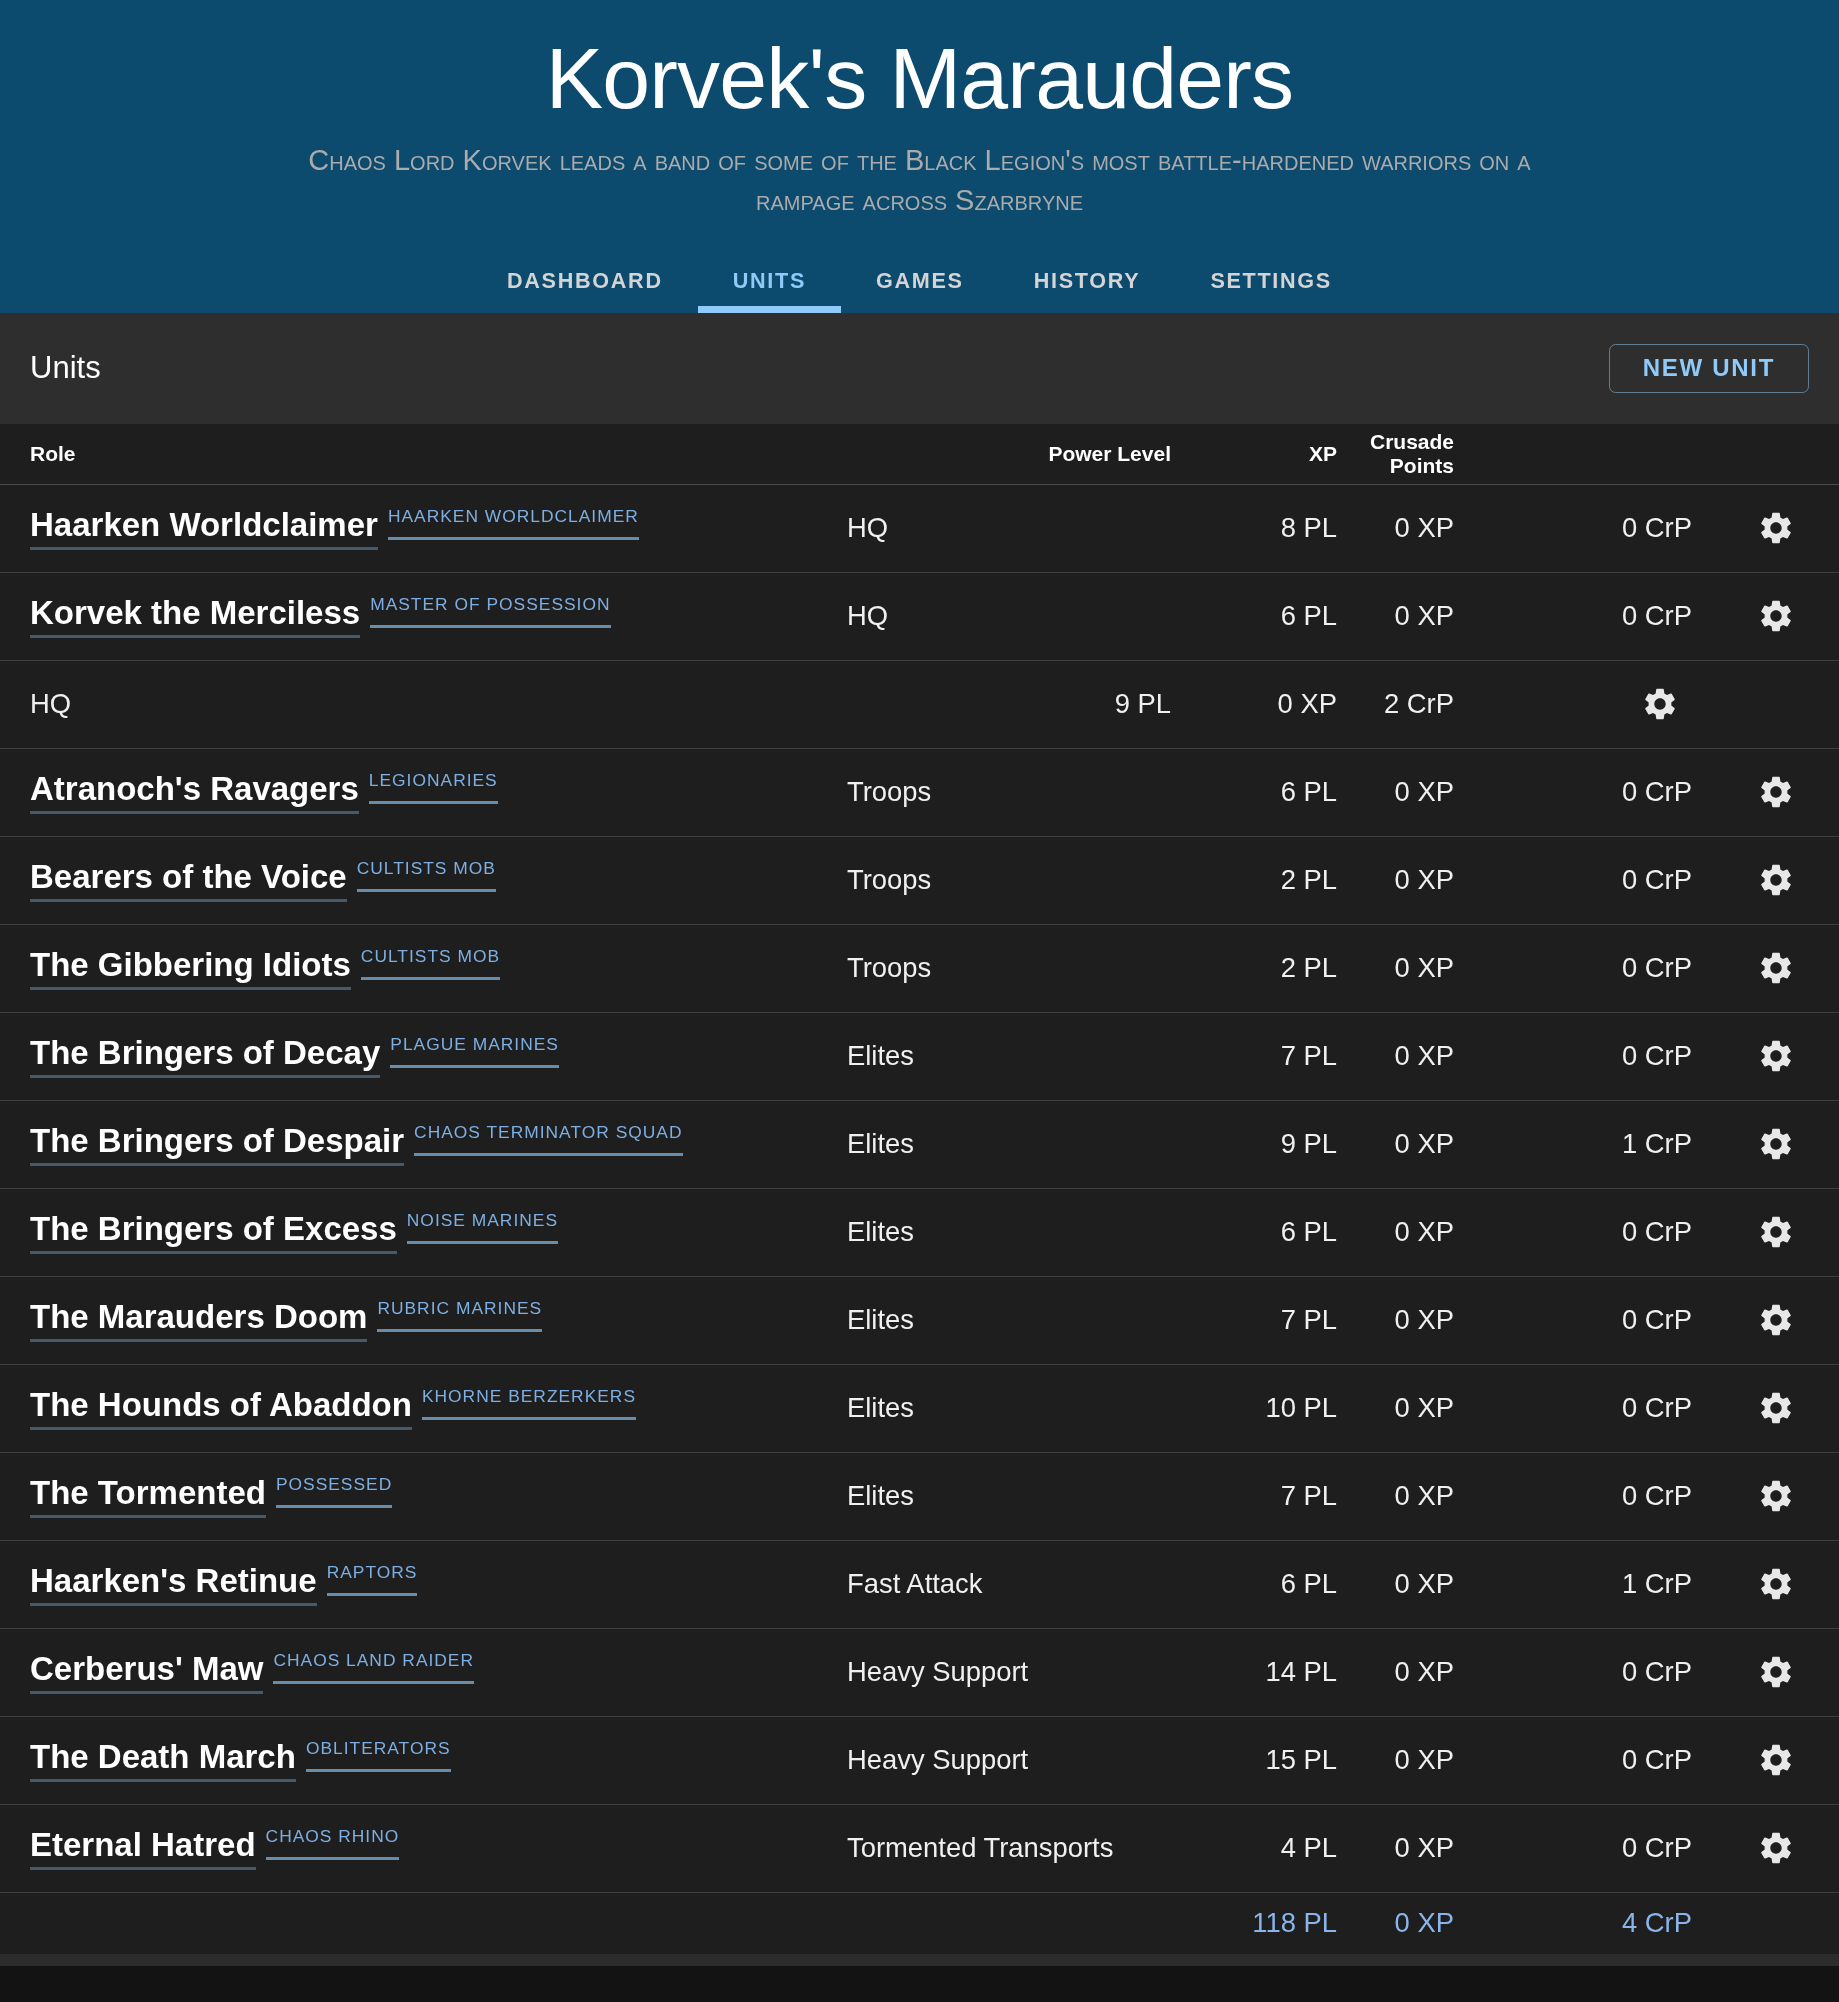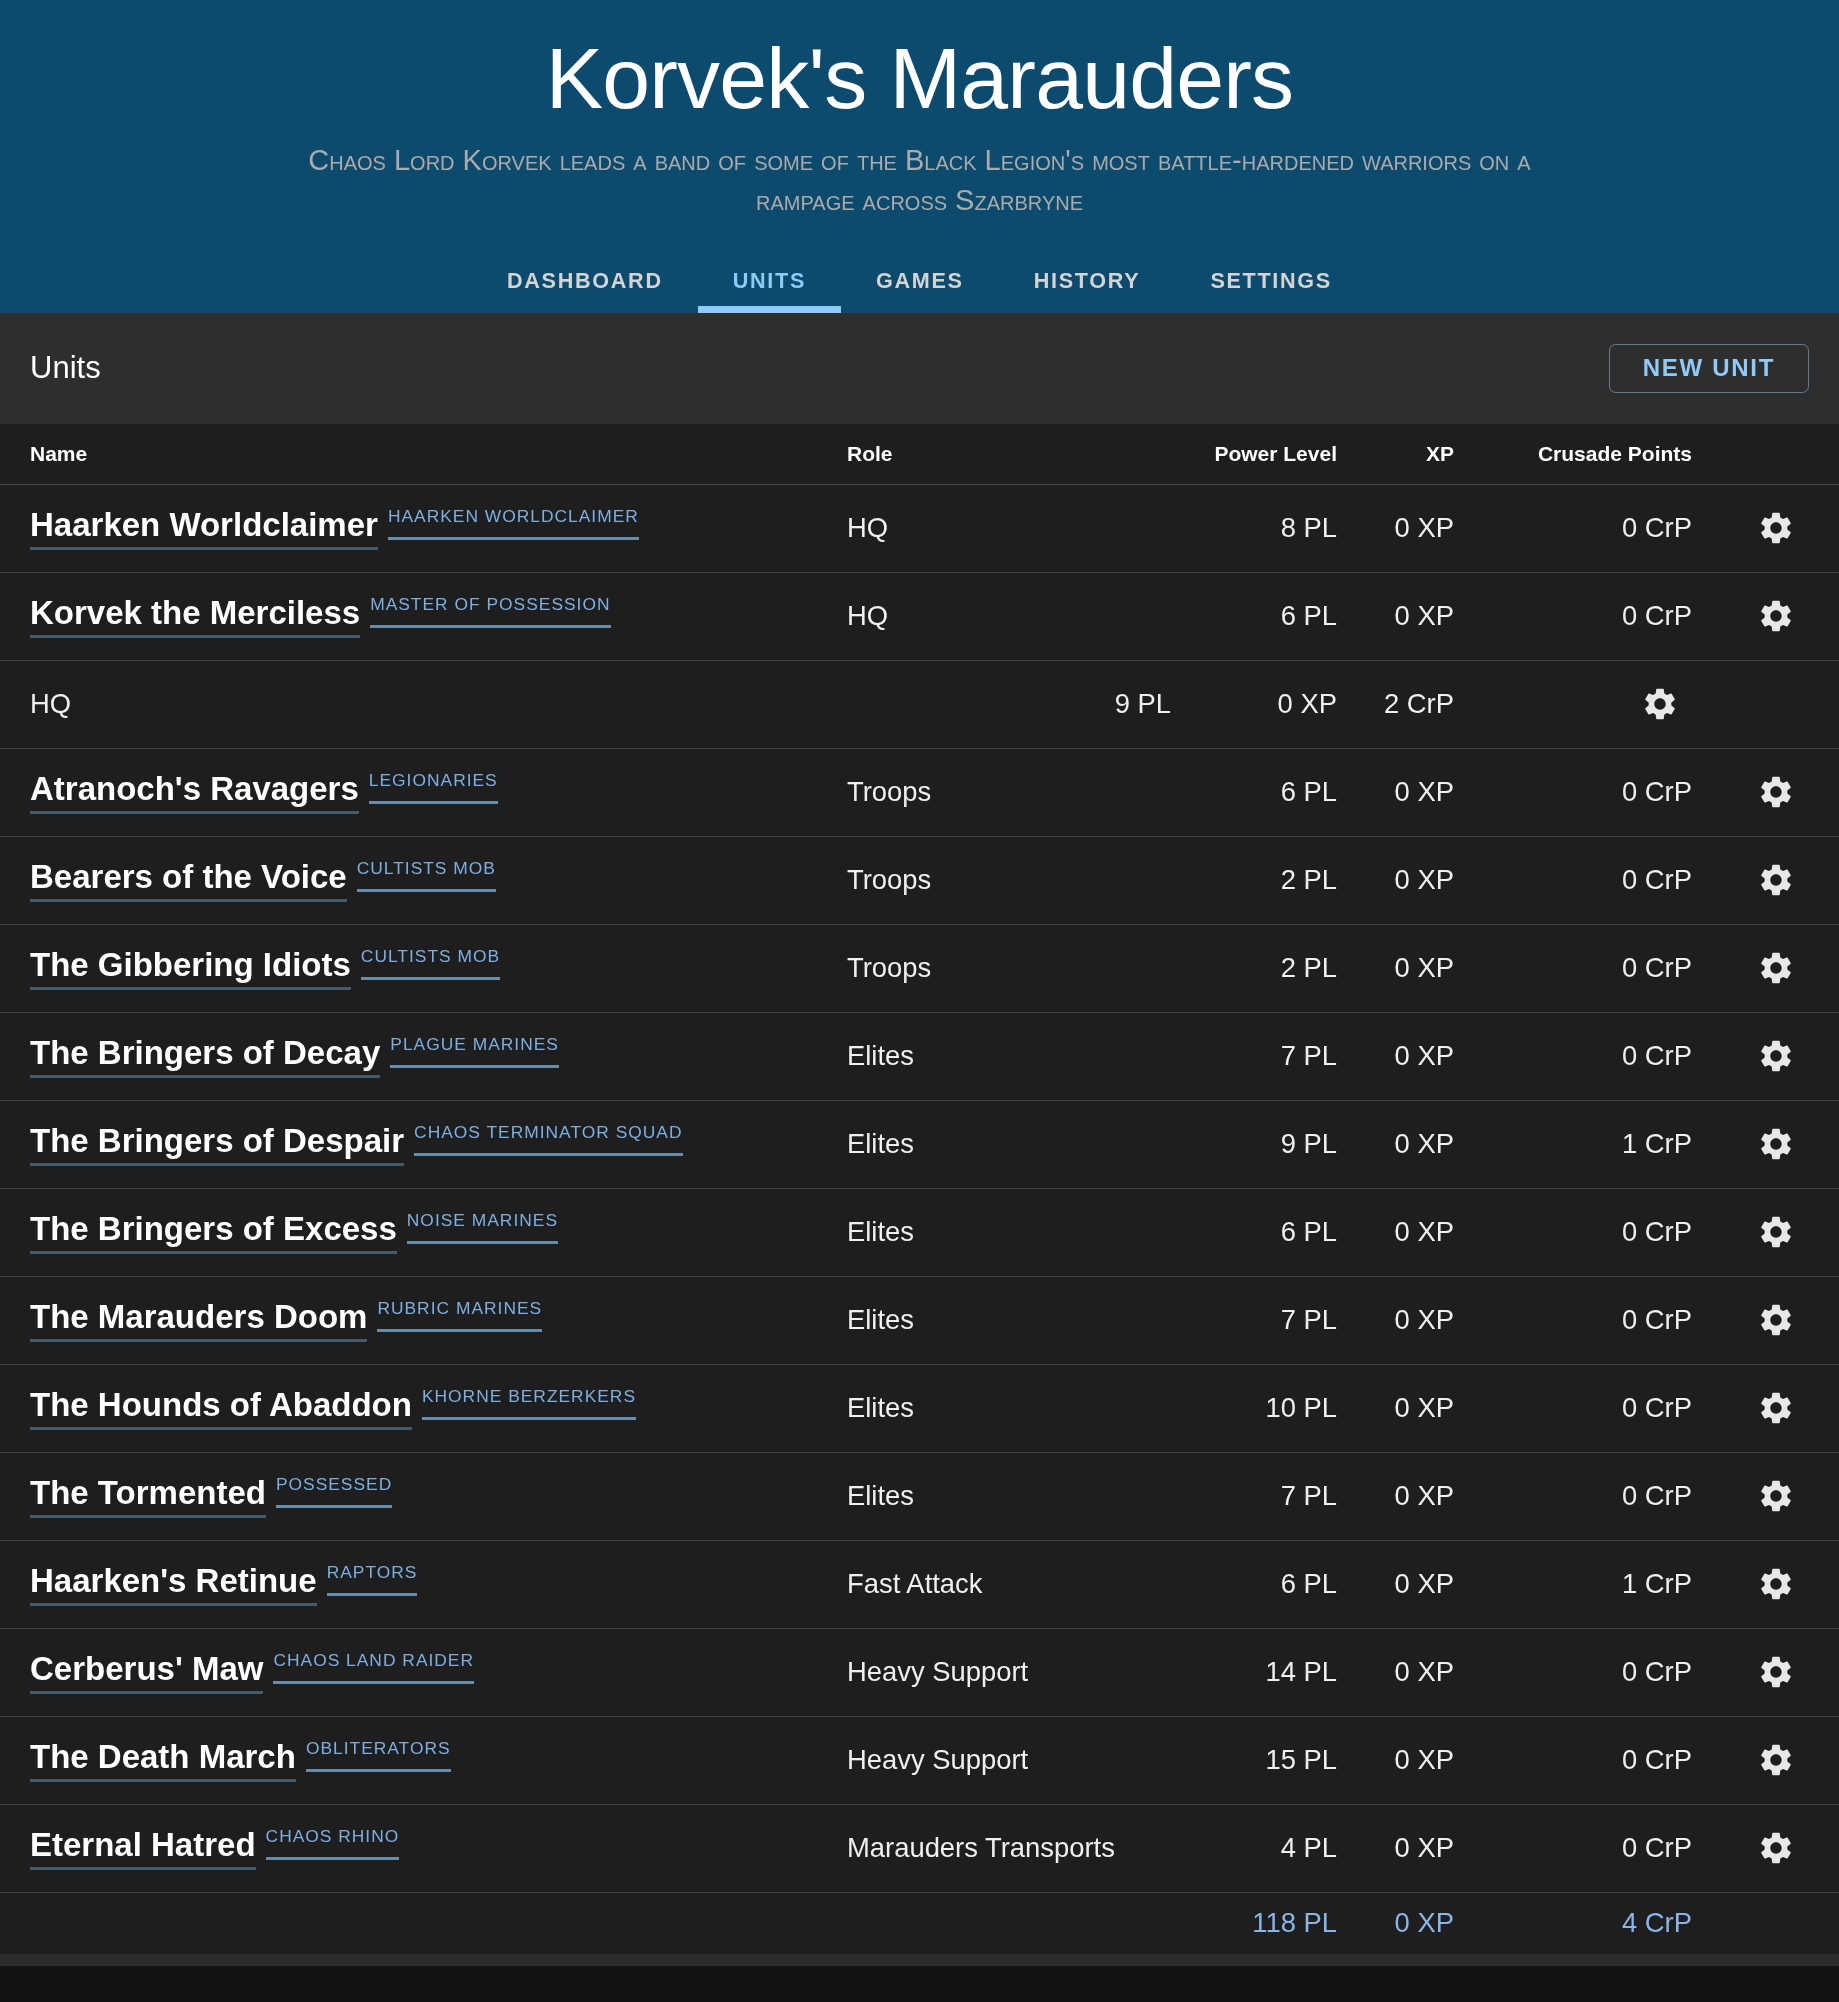--- a/index.html
+++ b/index.html
@@ -122,21 +122,20 @@
   </nav>
 </header>
 
 <section class="toolbar">
   <h2 class="toolbar-title">Units</h2>
   <button class="new-unit-btn">New Unit</button>
 </section>
 
 <section class="units-table">
   <div class="tr thead">
-    <div>Name</div>
     <div>Role</div>
     <div class="cell-right">Power Level</div>
     <div class="cell-right">XP</div>
     <div class="cell-right">Crusade Points</div>
     <div></div>
   </div>
 
   <div id="rows-container">
   <div class="tr row">
     <div>
@@ -462,21 +461,21 @@
     </div>
   </div>
 
   <div class="tr row">
     <div>
       <a class="unit-link">
         <span class="unit-name">Eternal Hatred</span>
             <span class="unit-datasheet">CHAOS RHINO</span>
       </a>
     </div>
-    <div class="role-cell">Marauders Transports</div>
+    <div class="role-cell">Tormented Transports</div>
     <div class="cell-right val-cell">4 PL</div>
     <div class="cell-right val-cell">0 XP</div>
     <div class="cell-right val-cell">0 CrP</div>
     <div class="cell-gear">
       <button class="gear-btn">
         <span style="display:flex">
           <svg viewBox="0 0 24 24" aria-hidden="true">
             <path d="M19.14 12.94c.04-.3.06-.61.06-.94 0-.32-.02-.64-.07-.94l2.03-1.58c.18-.14.23-.41.12-.61l-1.92-3.32c-.12-.22-.37-.29-.59-.22l-2.39.96c-.5-.38-1.03-.7-1.62-.94l-.36-2.54c-.04-.24-.24-.41-.48-.41h-3.84c-.24 0-.43.17-.47.41l-.36 2.54c-.59.24-1.13.57-1.62.94l-2.39-.96c-.22-.08-.47 0-.59.22L2.74 8.87c-.12.21-.08.47.12.61l2.03 1.58c-.05.3-.09.63-.09.94s.02.64.07.94l-2.03 1.58c-.18.14-.23.41-.12.61l1.92 3.32c.12.22.37.29.59.22l2.39-.96c.5.38 1.03.7 1.62.94l.36 2.54c.05.24.24.41.48.41h3.84c.24 0 .44-.17.47-.41l.36-2.54c.59-.24 1.13-.56 1.62-.94l2.39.96c.22.08.47 0 .59-.22l1.92-3.32c.12-.22.07-.47-.12-.61l-2.01-1.58zM12 15.6c-1.98 0-3.6-1.62-3.6-3.6s1.62-3.6 3.6-3.6 3.6 1.62 3.6 3.6-1.62 3.6-3.6 3.6z"></path>
           </svg>
         </span>

